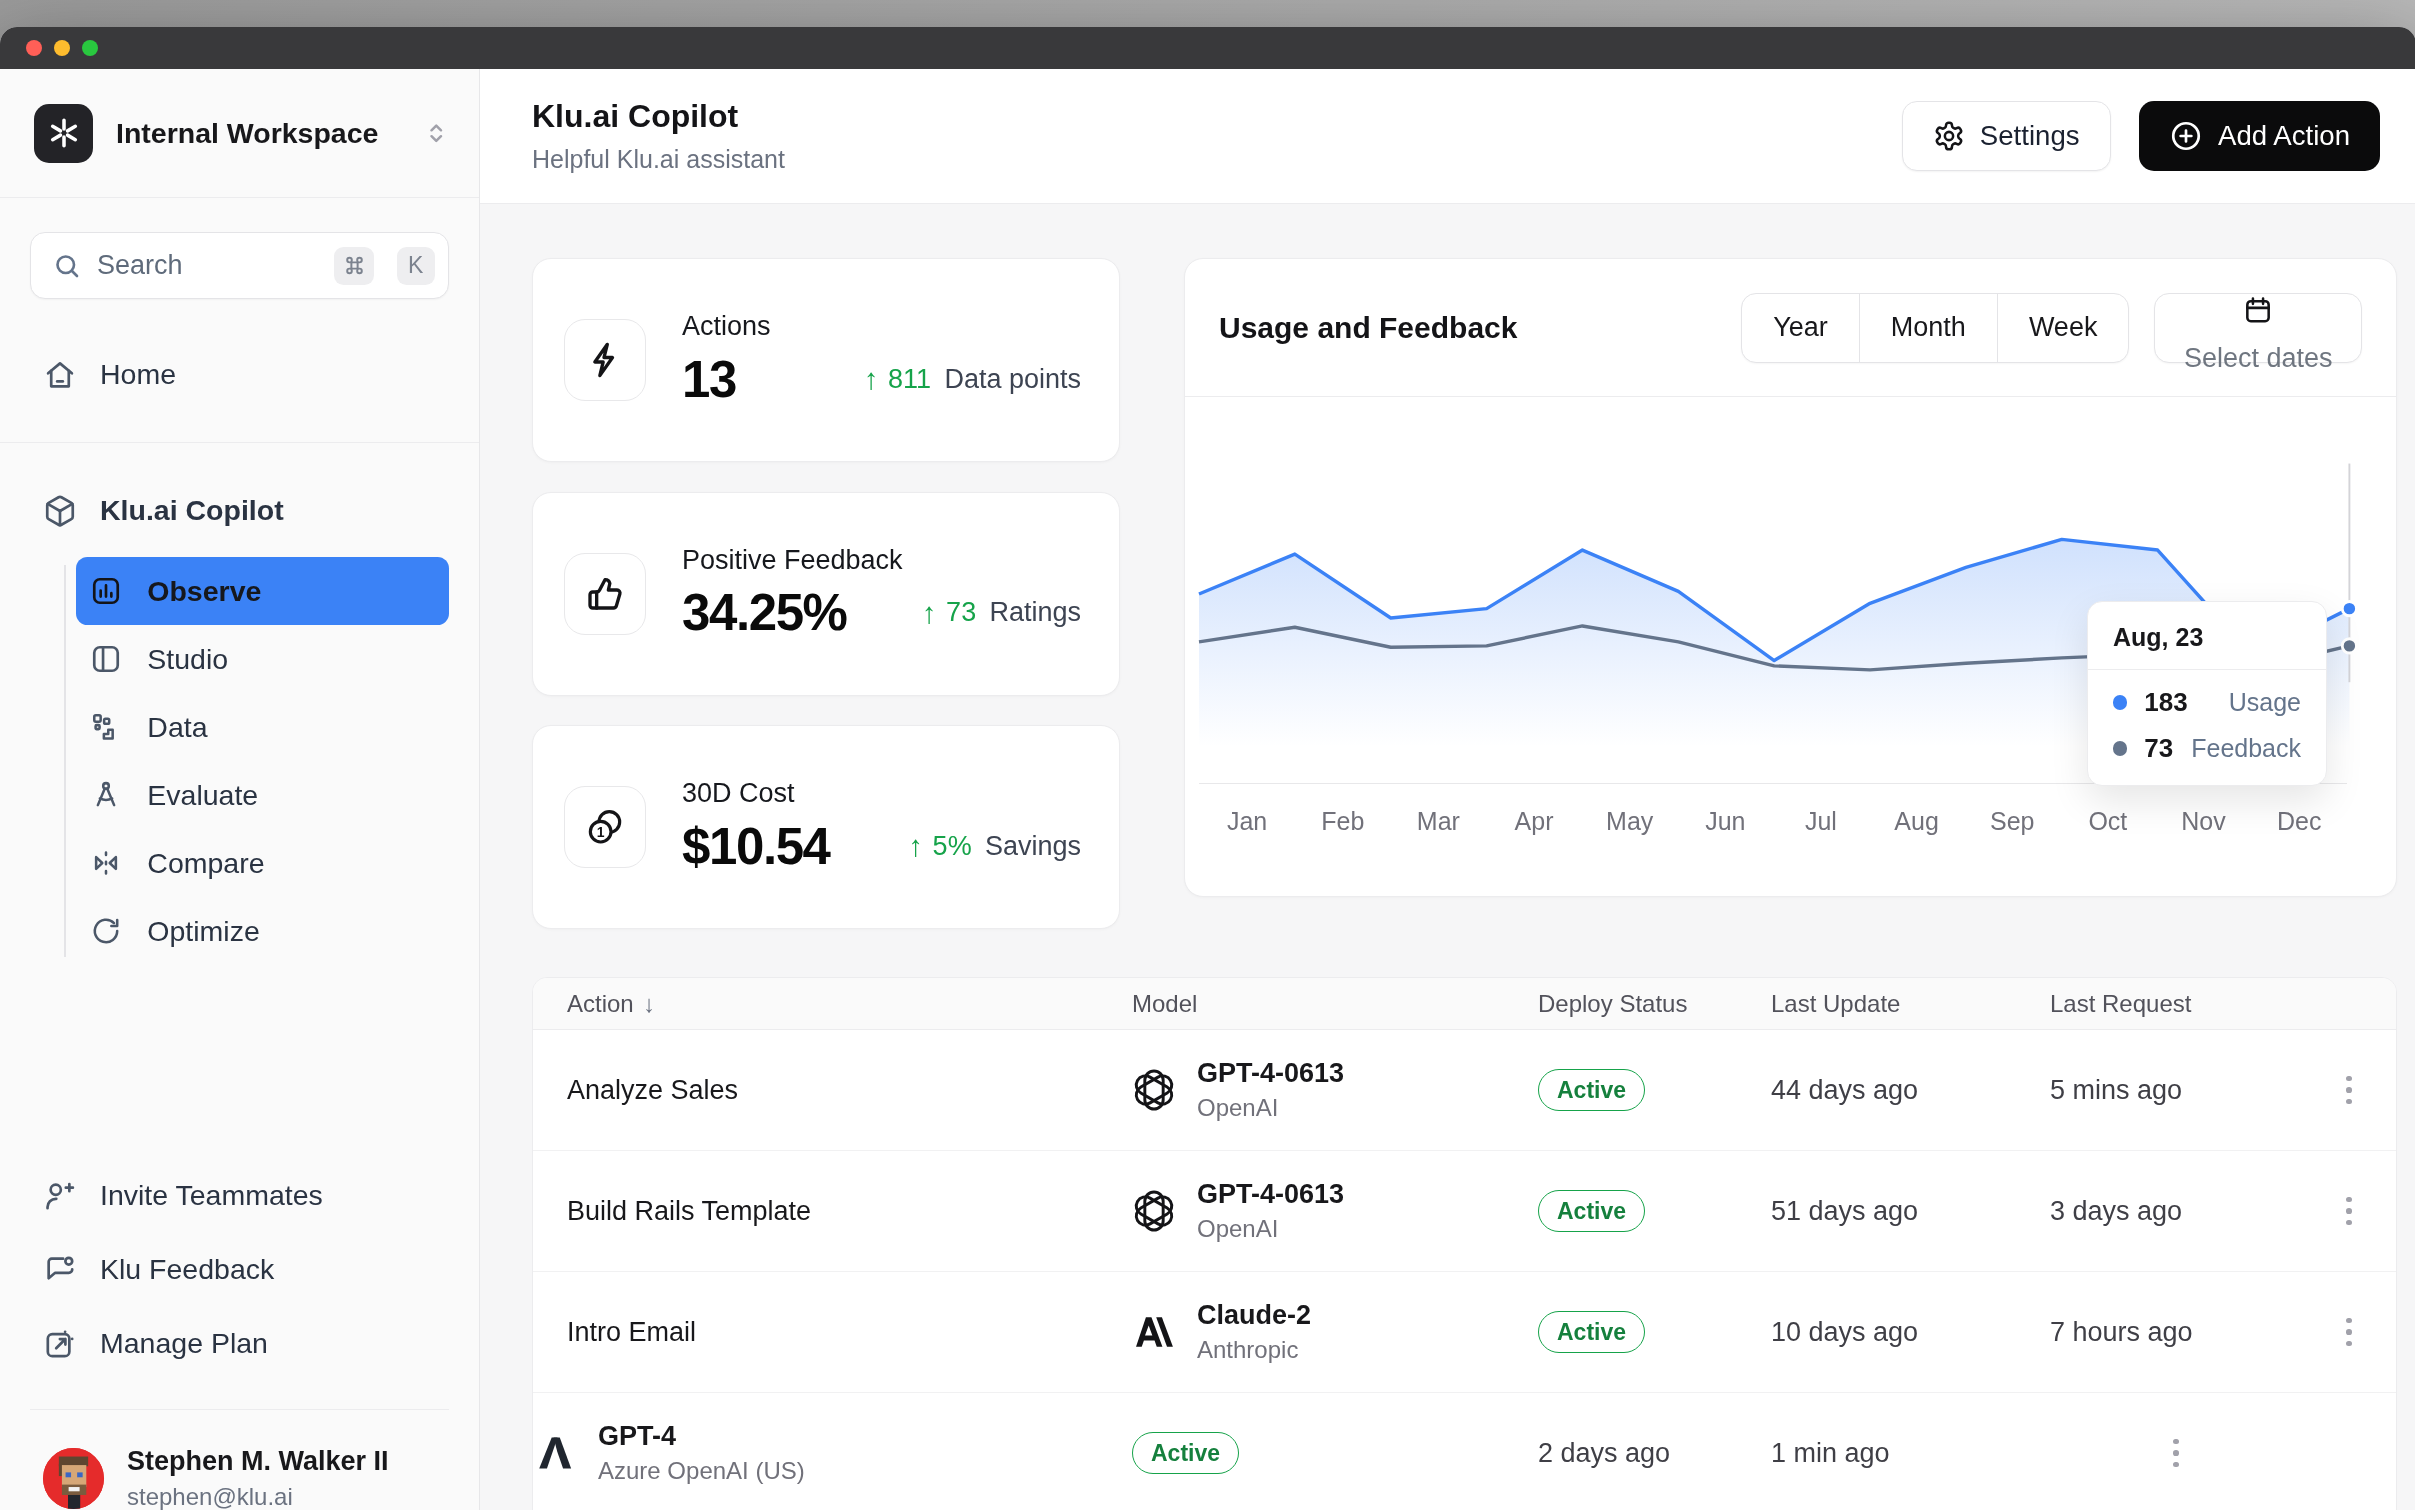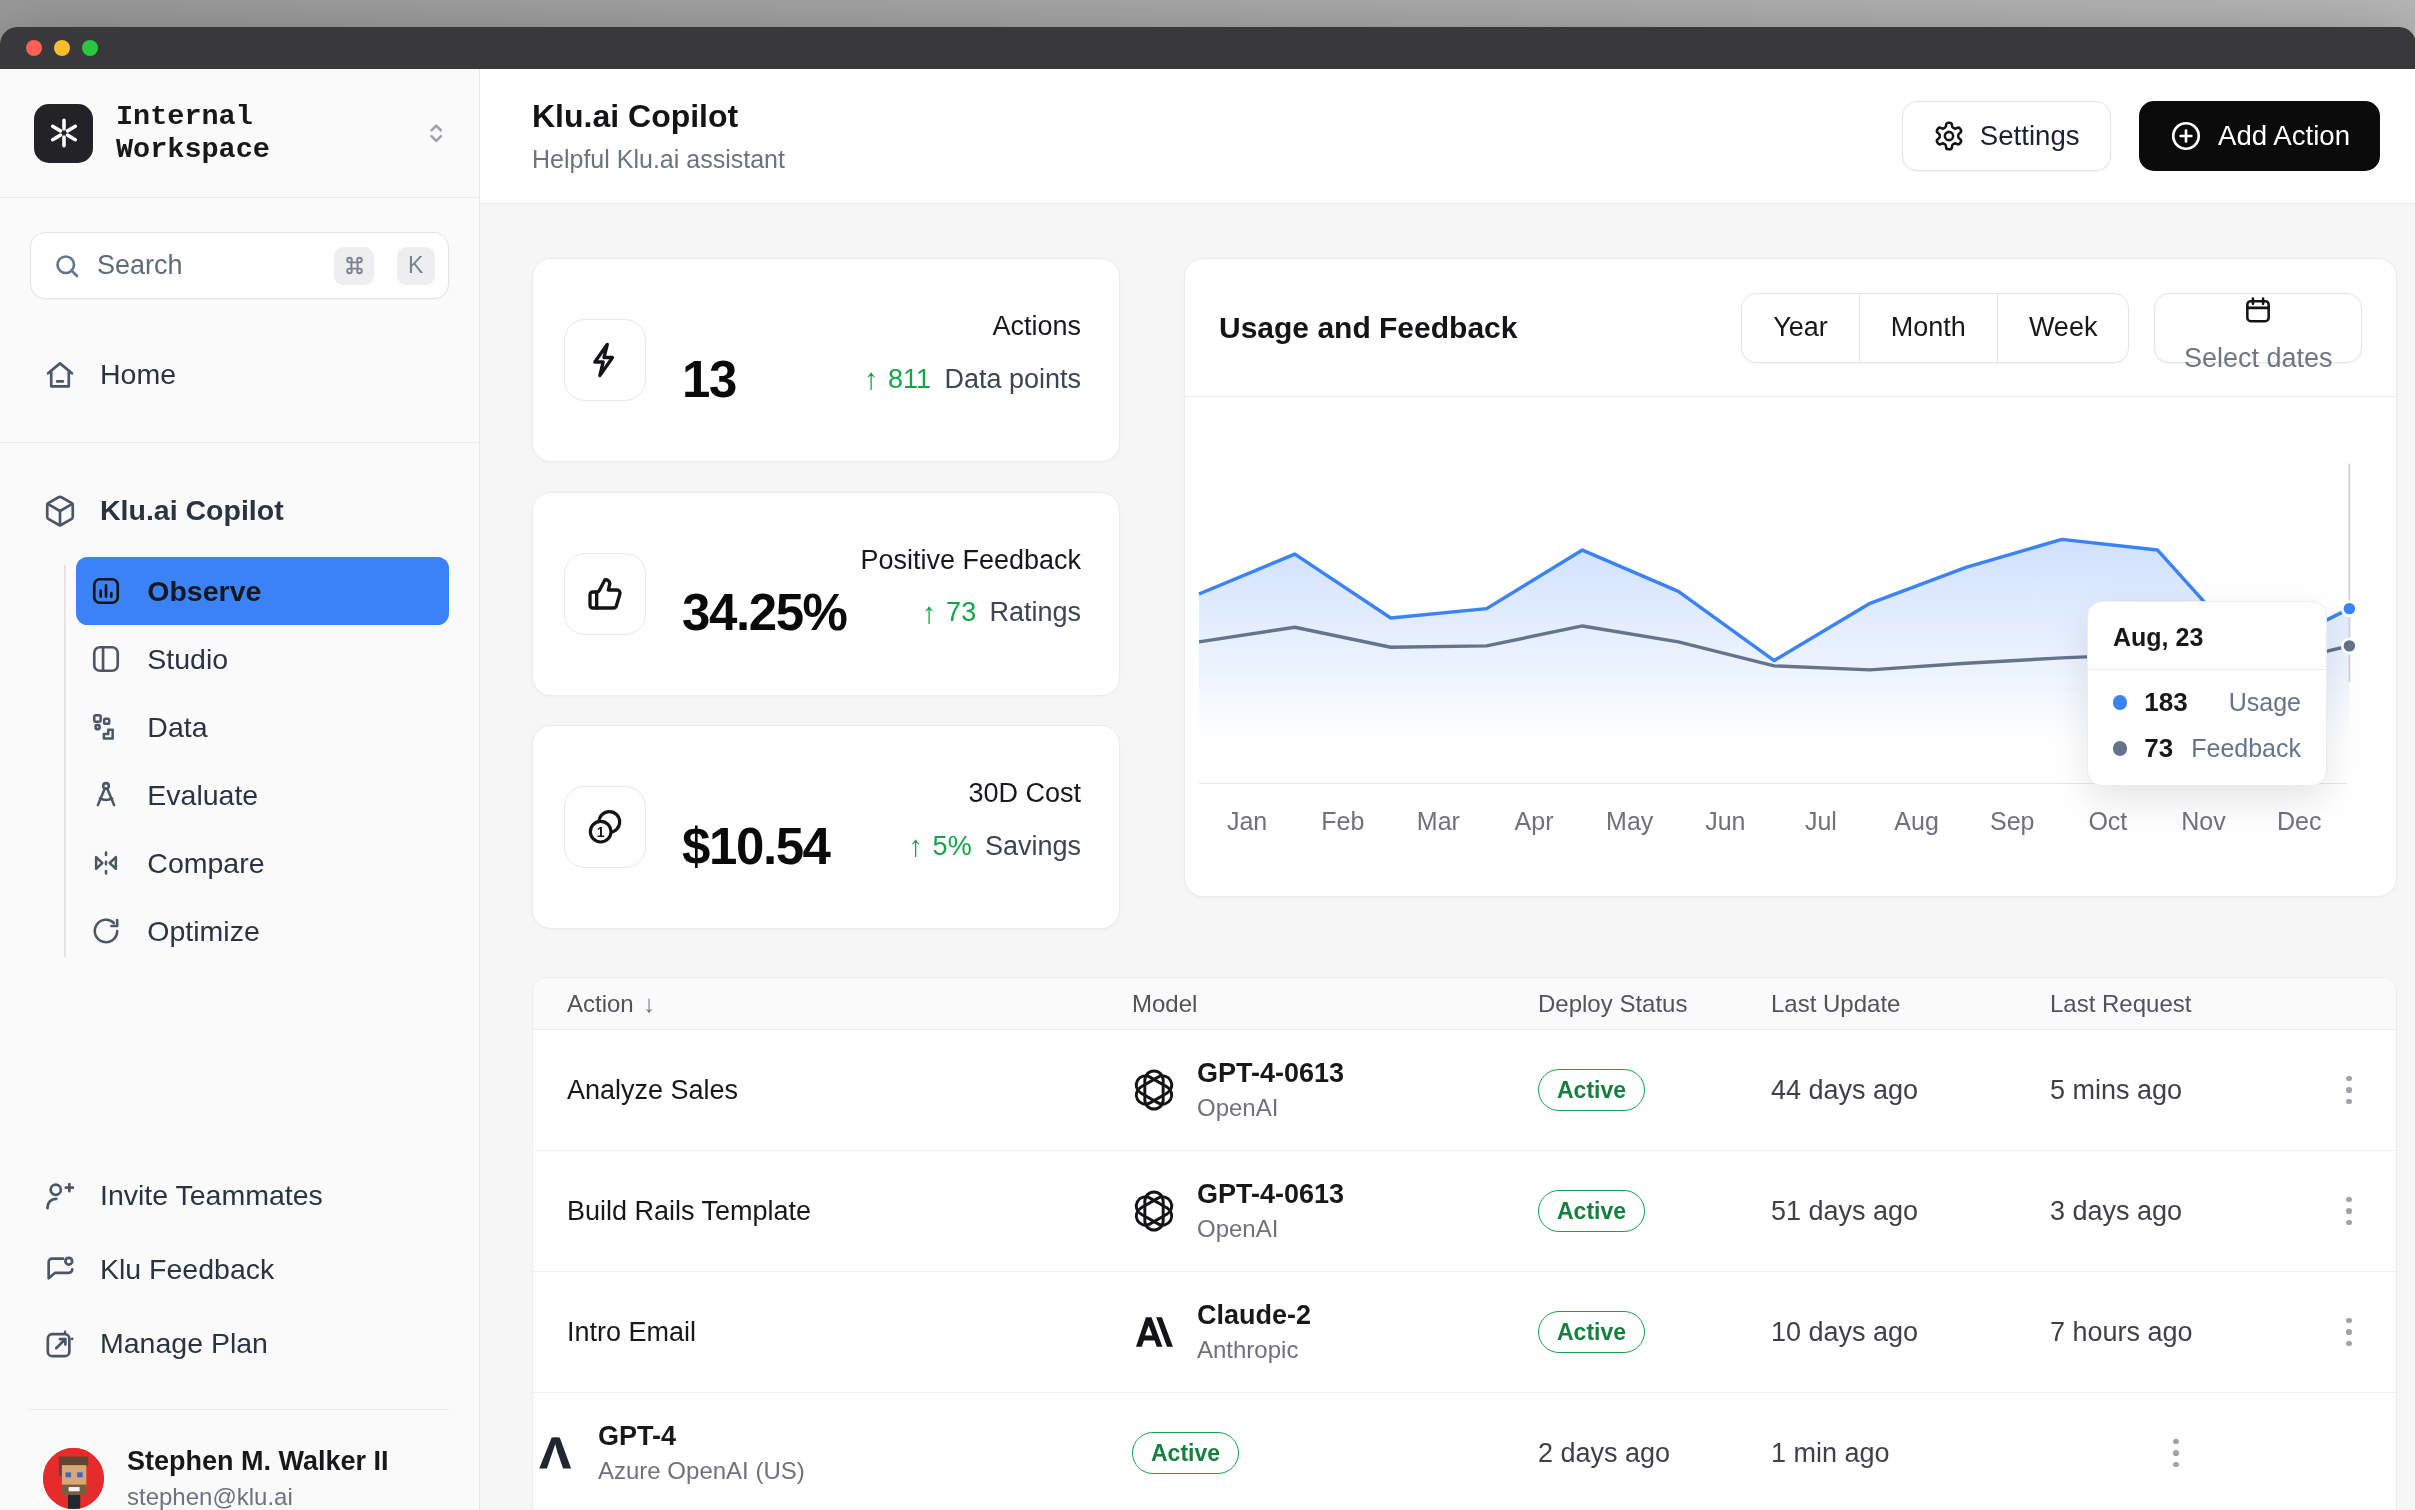--- a/index.html
+++ b/index.html
@@ -21,21 +21,21 @@
 
   .app { display:flex; height:1442px; }
 
   
   .sidebar { width:480px; min-width:480px; background:#fafafa; border-right:1px solid #e7e7e9;
     display:flex; flex-direction:column; }
   .ws-row { height:129px; display:flex; align-items:center; padding:0 28.5px 0 34px;
     border-bottom:1px solid #ececee; gap:23px; }
   .ws-logo { width:59px; height:59px; min-width:59px; border-radius:15px; background:#232327;
     display:grid; place-items:center; }
-  .ws-name { font-size:28.5px; font-weight:700; color:#18181b; flex:1;font-family:Liberation Mono, monospace; }
+  .ws-name { font-size:28.5px; font-weight:700; color:#18181b; flex:1; }
   .search-box { margin:34px 30px 0; height:67px; border:1px solid #e4e4e7; border-radius:15px;
     background:#fff; display:flex; align-items:center; padding:0 13.3px 0 21px; gap:15px;
     box-shadow:0 1px 1.9px rgba(0,0,0,.04); }
   .search-ph { flex:1; font-size:27px; color:#5f6b7b; }
   .kbd { height:38px; min-width:38px; padding:0 7.6px; border-radius:9.5px; background:#eeeef0;
     color:#7c838f; display:grid; place-items:center; font-size:23px; margin-left:7.6px; }
   .side-item { height:63px; display:flex; align-items:center; gap:23px; padding-left:43px;
     font-size:28.5px; font-weight:500; color:#2a3342; cursor:default; }
   .sb-divider { height:1px; background:#ececee; margin:36px 0; }
   .section-row { font-weight:600; margin-bottom:15px; }
@@ -63,21 +63,21 @@
     align-items:center; gap:15px; padding:0 30px; cursor:pointer; border:none; font-family:inherit; }
   .btn-light { background:#fff; border:1px solid #e4e4e7; color:#1a2130; box-shadow:0 1px 1.9px rgba(0,0,0,.05); }
   .btn-dark { background:#0b0b0c; color:#fff; }
 
   .content { flex:1; padding:54px 19px 0 52px; display:flex; gap:64px; align-items:flex-start; }
   .stats-col { width:588px; display:flex; flex-direction:column; gap:29.5px; }
   .stat-card { height:204px; background:#fff; border:1px solid #ececee; border-radius:19px;
     display:flex; align-items:center; padding:0 38px 0 31px; gap:36px; box-shadow:0 1px 2.9px rgba(0,0,0,.03); }
   .stat-icon { width:82px; height:82px; min-width:82px; border-radius:21px; border:1px solid #e8e8ea;
     display:grid; place-items:center; }
-  .stat-body { flex:1;text-align:right; }
+  .stat-body { flex:1; }
   .stat-label { font-size:27px; color:#16181d; font-weight:500; margin-bottom:7.6px; }
   .stat-valrow { display:flex; align-items:center; }
   .stat-value { font-size:51px; font-weight:800; color:#0a0a0a; letter-spacing:-1.4px; }
   .stat-delta { margin-left:auto; display:flex; align-items:center; font-size:27px; }
   .arrow-up { color:#16a34a; font-weight:700; font-size:29.5px; margin-right:9.5px; }
   .delta-num { color:#16a34a; font-weight:500; }
   .delta-note { color:#3d4452; margin-left:13.3px; }
 
   
   .chart-card { flex:1; height:639px; background:#fff; border:1px solid #ececee; border-radius:19px;

